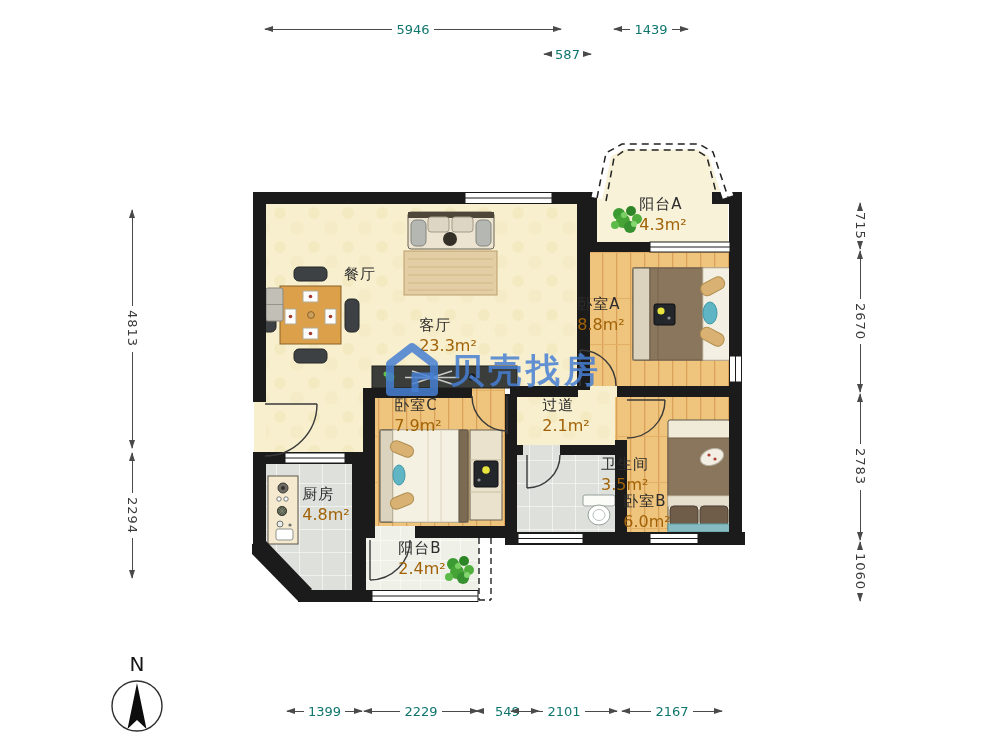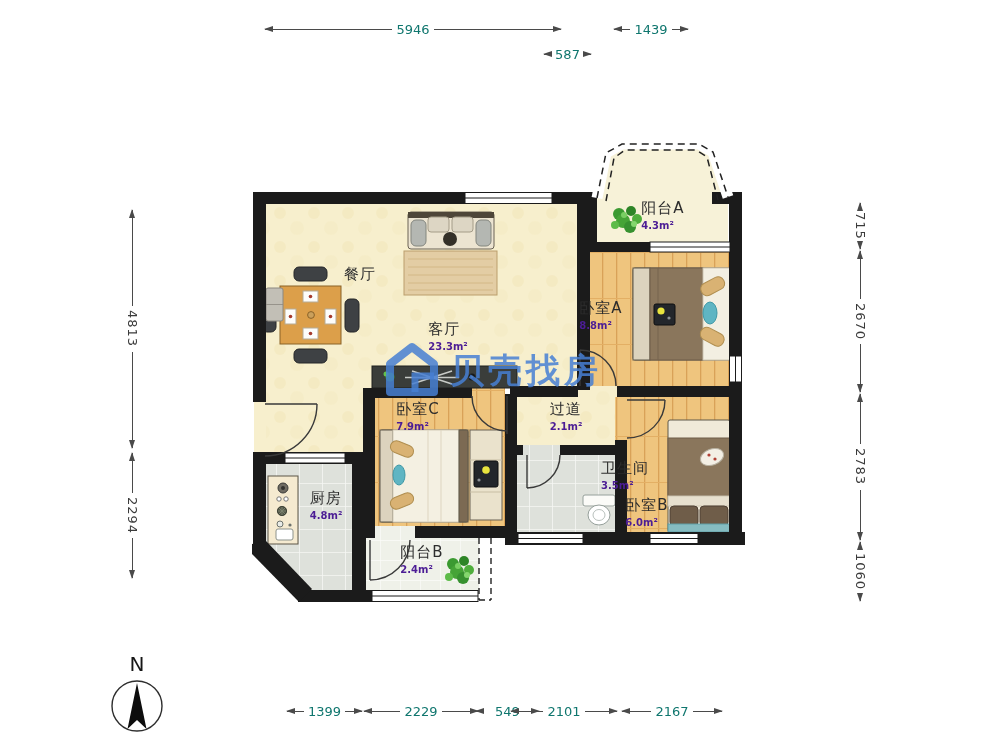--- a/index.html
+++ b/index.html
@@ -1,20 +1,20 @@
 <!DOCTYPE html>
 <html><head>
 <meta charset="utf-8">
 <style>
   html,body{margin:0;padding:0;background:#fff;font-family:"DejaVu Sans","Liberation Sans",sans-serif;}
   .canvas{position:relative;width:1000px;height:750px;background:#ffffff;overflow:hidden;}
   .plan-svg{position:absolute;left:0;top:0;}
   .rlabel{position:absolute;transform:translate(-50%,-50%);text-align:left;color:#2d2d2d;line-height:1.3;white-space:nowrap;z-index:5;}
   .rlabel .nm{font-size:15px;letter-spacing:1px;}
-  .rlabel .ar{font-size:10px;color:#4c1d95;font-weight:bold;}
+  .rlabel .ar{font-size:16px;color:#a16207;}
   .dimh{position:absolute;display:flex;align-items:center;height:15px;color:#0f766e;font-size:13px;z-index:6;}
   .dimh .ln{flex:1;min-width:2px;height:0;border-top:1px solid #4a4a4a;position:relative;}
   .dimh .ln.a::before{content:"";position:absolute;left:-1px;top:-4px;border-style:solid;border-width:3.5px 9px 3.5px 0;border-color:transparent #4a4a4a transparent transparent;}
   .dimh .ln.b::after{content:"";position:absolute;right:-1px;top:-4px;border-style:solid;border-width:3.5px 0 3.5px 9px;border-color:transparent transparent transparent #4a4a4a;}
   .dimh .lab{padding:0 4px;}
   .dimv{position:absolute;display:flex;flex-direction:column;align-items:center;width:16px;color:#3b3b3b;font-size:13px;z-index:6;}
   .dimv .ln{flex:1;min-height:2px;width:0;border-left:1px solid #4a4a4a;position:relative;}
   .dimv .ln.a::before{content:"";position:absolute;top:-1px;left:-4px;border-style:solid;border-width:0 3.5px 9px 3.5px;border-color:transparent transparent #4a4a4a transparent;}
   .dimv .ln.b::after{content:"";position:absolute;bottom:-1px;left:-4px;border-style:solid;border-width:9px 3.5px 0 3.5px;border-color:#4a4a4a transparent transparent transparent;}
   .dimv .lab{writing-mode:vertical-rl;padding:4px 0;letter-spacing:1px;}

